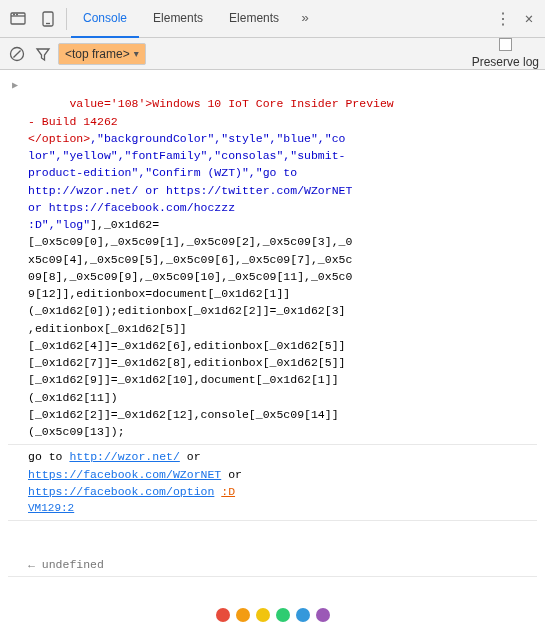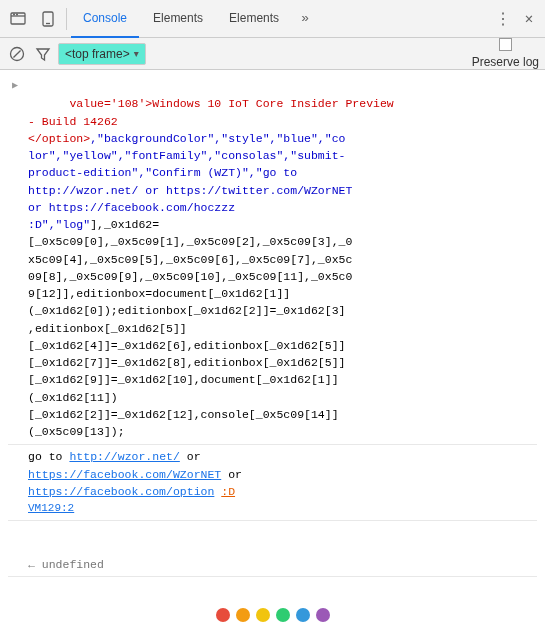--- a/index.html
+++ b/index.html
@@ -116,21 +116,21 @@
     .frame-selector {
       display: flex;
       align-items: center;
       gap: 4px;
       font-family: Arial, sans-serif;
       font-size: 12px;
       color: #333;
       cursor: pointer;
       padding: 2px 6px;
       border: 1px solid #ccc;
-      background: #5eead4;
+      background: #fdba74;
       border-radius: 2px;
       height: 22px;
     }
     .frame-dropdown-arrow {
       color: #555;
       font-size: 10px;
     }
     .preserve-log-container {
       display: flex;
       align-items: center;

